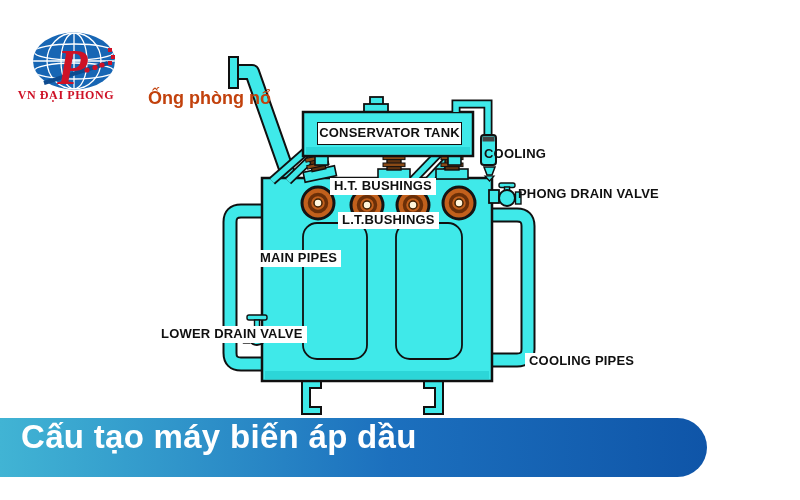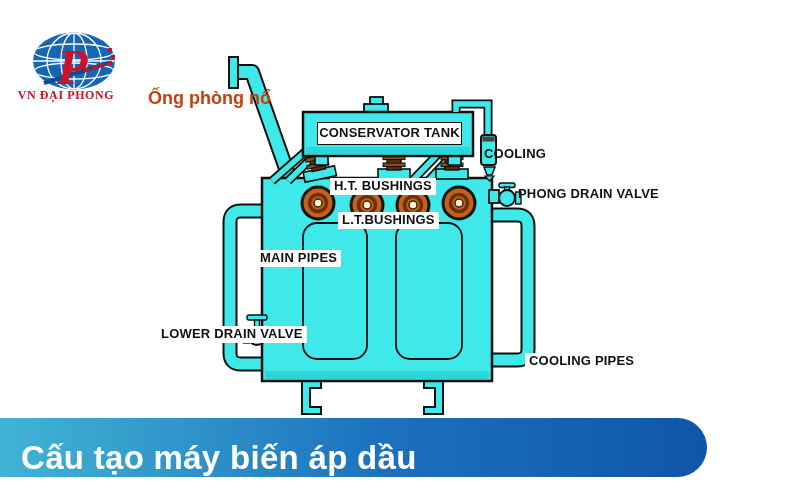--- a/index.html
+++ b/index.html
@@ -12,21 +12,21 @@
   .framed{background:#ffffff;border:1.6px solid #101010;display:flex;align-items:center;
           justify-content:center;padding:0;}
   .callout{position:absolute;left:148px;top:88px;font-weight:700;font-size:18px;color:#c2410c;
            white-space:nowrap;}
   .brand{position:absolute;left:16px;top:88px;width:100px;text-align:center;color:#CE1126;
          font-family:"Liberation Serif",serif;font-weight:700;font-size:12px;letter-spacing:.6px;
          white-space:nowrap;}
   .banner{position:absolute;left:0;top:418px;width:707px;height:59px;
           border-radius:0 30px 30px 0;
           background:linear-gradient(90deg,#41B4D4 0%,#1C70BE 55%,#0F55A8 100%);
-          display:flex;align-items:flex-end;}
+          display:flex;align-items:flex-start;}
   .banner-title{color:#ffffff;font-size:33px;font-weight:800;margin-left:21px;letter-spacing:.3px;
                 white-space:nowrap;}
 </style>
 </head>
 <body>
 
 <div class="stage">
 
   <svg width="800" height="500" viewBox="0 0 800 500">
     <defs>

